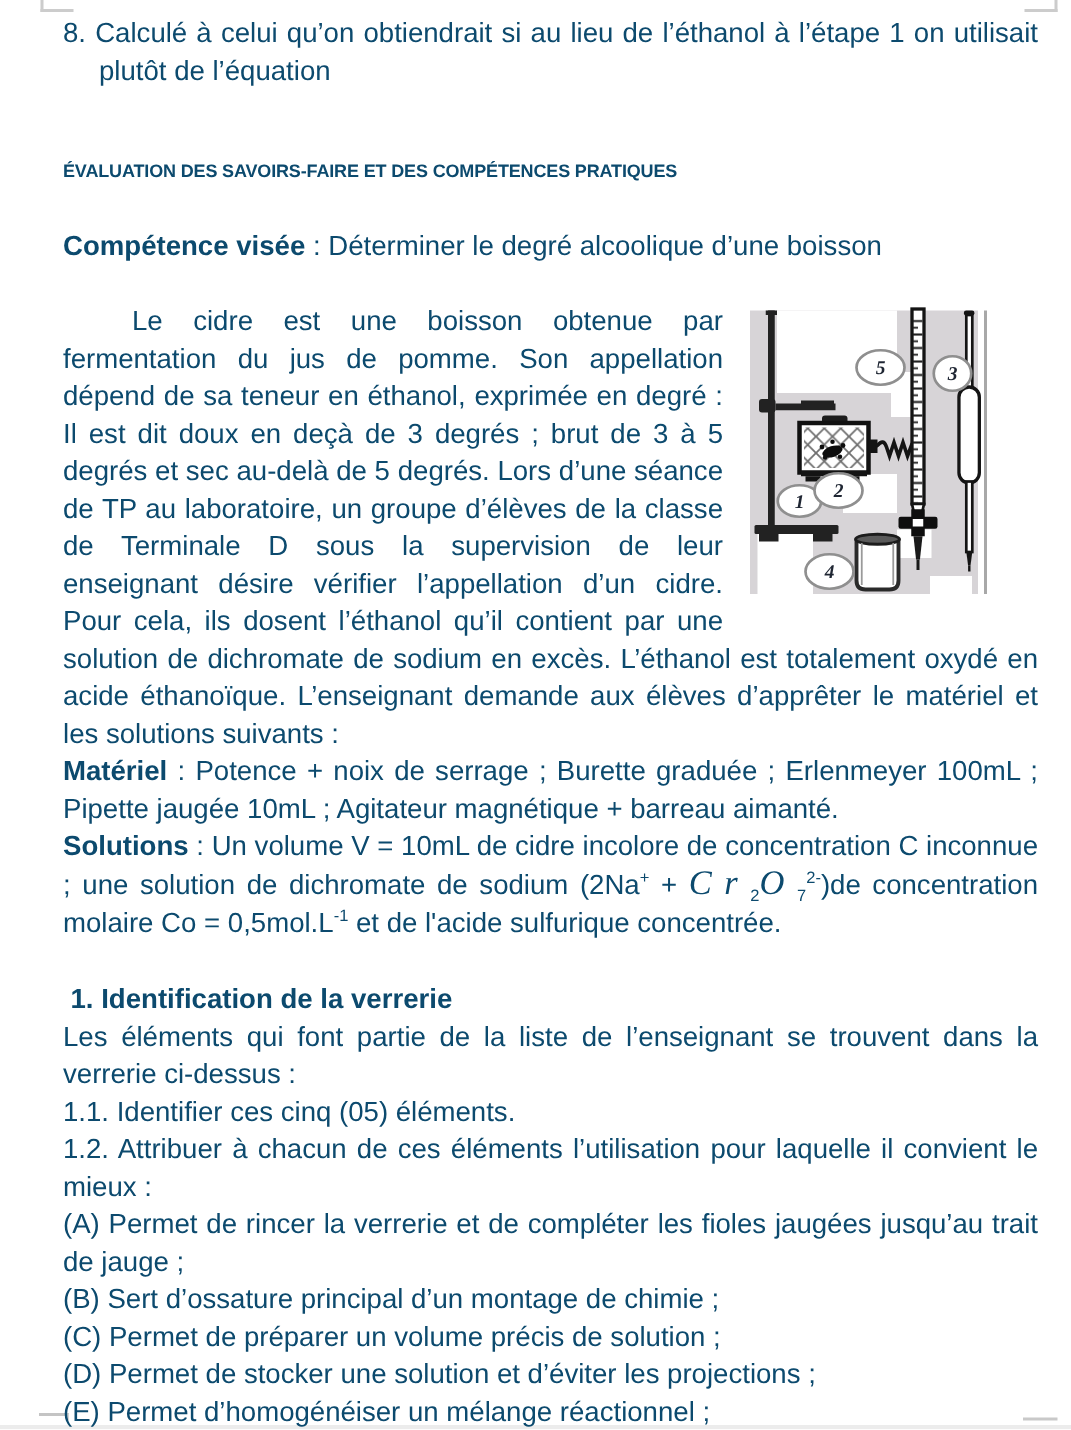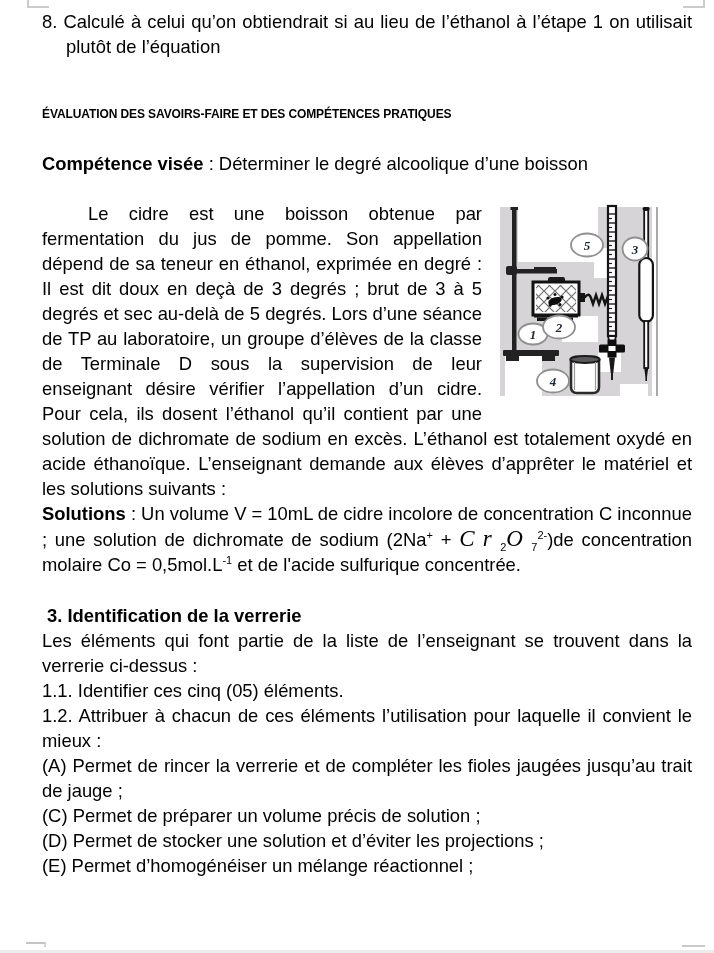--- a/index.html
+++ b/index.html
@@ -2,21 +2,21 @@
 <html lang="fr"><head>
 <meta charset="utf-8">
 <style>
   html,body{margin:0;padding:0;background:#ffffff;}
   .page{
     position:relative;
     width:714px;height:953px;
     background:#ffffff;
     overflow:hidden;
     font-family:"Liberation Sans",sans-serif;
-    color:#000000;
+    color:#0c4a6e;
     font-size:18.4px;
     line-height:25px;
   }
   .content{position:absolute;left:42px;top:0;width:650px;}
   
   .mark{position:absolute;}
   .mark.tl{left:27px;top:-1px;width:22px;height:9px;border-left:2px solid #cccccc;border-bottom:2px solid #cccccc;}
   .mark.tr{right:9px;top:-1px;width:22px;height:9px;border-right:2px solid #cccccc;border-bottom:2px solid #cccccc;}
   .mark.bl{left:26px;top:942px;width:20px;height:5px;border-top:2px solid #c4c4c4;border-right:2px solid #d4d4d4;}
   .mark.br{right:9px;top:945px;width:23px;height:4px;border-top:2px solid #c9c9c9;}
@@ -174,29 +174,31 @@
             <g data-name="figure-label-5">
               <ellipse cx="87" cy="42" rx="16" ry="11.5" fill="#ffffff" stroke="#8f8f8f" stroke-width="1.8"></ellipse>
               <text x="87" y="46.5">5</text>
             </g>
           </g>
         </svg>
       </div>
 
       <p class="intro" data-name="intro-paragraph">Le cidre est une boisson obtenue par fermentation du jus de pomme. Son appellation dépend de sa teneur en éthanol, exprimée en degré : Il est dit doux en deçà de 3 degrés ; brut de 3 à 5 degrés et sec au-delà de 5 degrés. Lors d’une séance de TP au laboratoire, un groupe d’élèves de la classe de Terminale D sous la supervision de leur enseignant désire vérifier l’appellation d’un cidre. Pour cela, ils dosent l’éthanol qu’il contient par une solution de dichromate de sodium en excès. L’éthanol est totalement oxydé en acide éthanoïque. L’enseignant demande aux élèves d’apprêter le matériel et les solutions suivants :</p>
 
+      <p class="materiel" data-name="materiel-paragraph"><b data-name="materiel-label">Matériel</b><span> : Potence + noix de serrage ; Burette graduée ; Erlenmeyer 100mL ; Pipette jaugée 10mL ; Agitateur magnétique + barreau aimanté.</span></p>
 
       <p class="solutions" data-name="solutions-paragraph"><b data-name="solutions-label">Solutions</b><span> : Un volume V = 10mL de cidre incolore de concentration C inconnue ; une solution de dichromate de sodium (2Na</span><span class="sup" data-name="na-plus-superscript">+</span><span> + </span><span class="frm" data-name="formula-cr">C r </span><span class="sub" data-name="formula-sub-2">2</span><span class="frm" data-name="formula-o">O </span><span class="sub" data-name="formula-sub-7">7</span><span class="sup" data-name="formula-sup-2minus">2-</span><span>)de concentration molaire Co = 0,5mol.L</span><span class="sup" data-name="mol-sup-minus1">-1</span><span> et de l'acide sulfurique concentrée.</span></p>
     </div>
 
     <div class="section1" data-name="section-1-identification">
-      <p class="sec-title" data-name="section-1-title">3. Identification de la verrerie</p>
+      <p class="sec-title" data-name="section-1-title">1. Identification de la verrerie</p>
       <p class="sec-p" data-name="section-1-intro">Les éléments qui font partie de la liste de l’enseignant se trouvent dans la verrerie ci-dessus :</p>
       <p class="sec-line" data-name="question-1-1">1.1. Identifier ces cinq (05) éléments.</p>
       <p class="sec-p" data-name="question-1-2">1.2. Attribuer à chacun de ces éléments l’utilisation pour laquelle il convient le mieux :</p>
       <p class="opt" data-name="option-A">(A) Permet de rincer la verrerie et de compléter les fioles jaugées jusqu’au trait de jauge ;</p>
+      <p class="opt" data-name="option-B">(B) Sert d’ossature principal d’un montage de chimie ;</p>
       <p class="opt" data-name="option-C">(C) Permet de préparer un volume précis de solution ;</p>
       <p class="opt" data-name="option-D">(D) Permet de stocker une solution et d’éviter les projections ;</p>
       <p class="opt" data-name="option-E">(E) Permet d’homogénéiser un mélange réactionnel ;</p>
     </div>
 
   </div>
 </div>
 
 </body></html>

